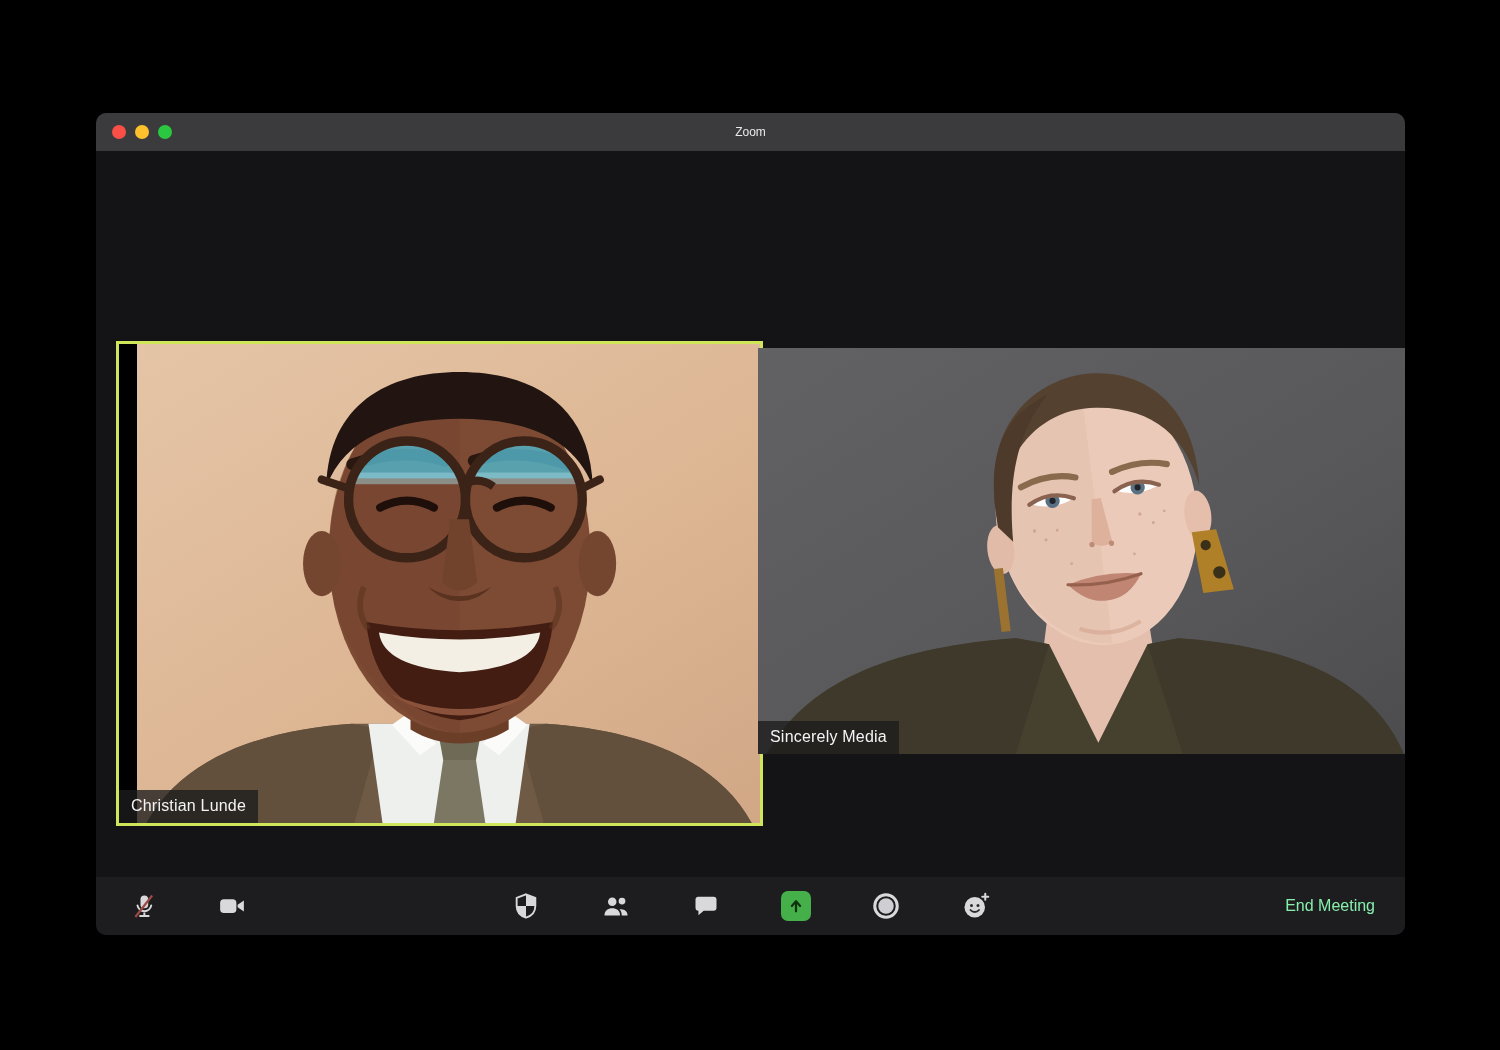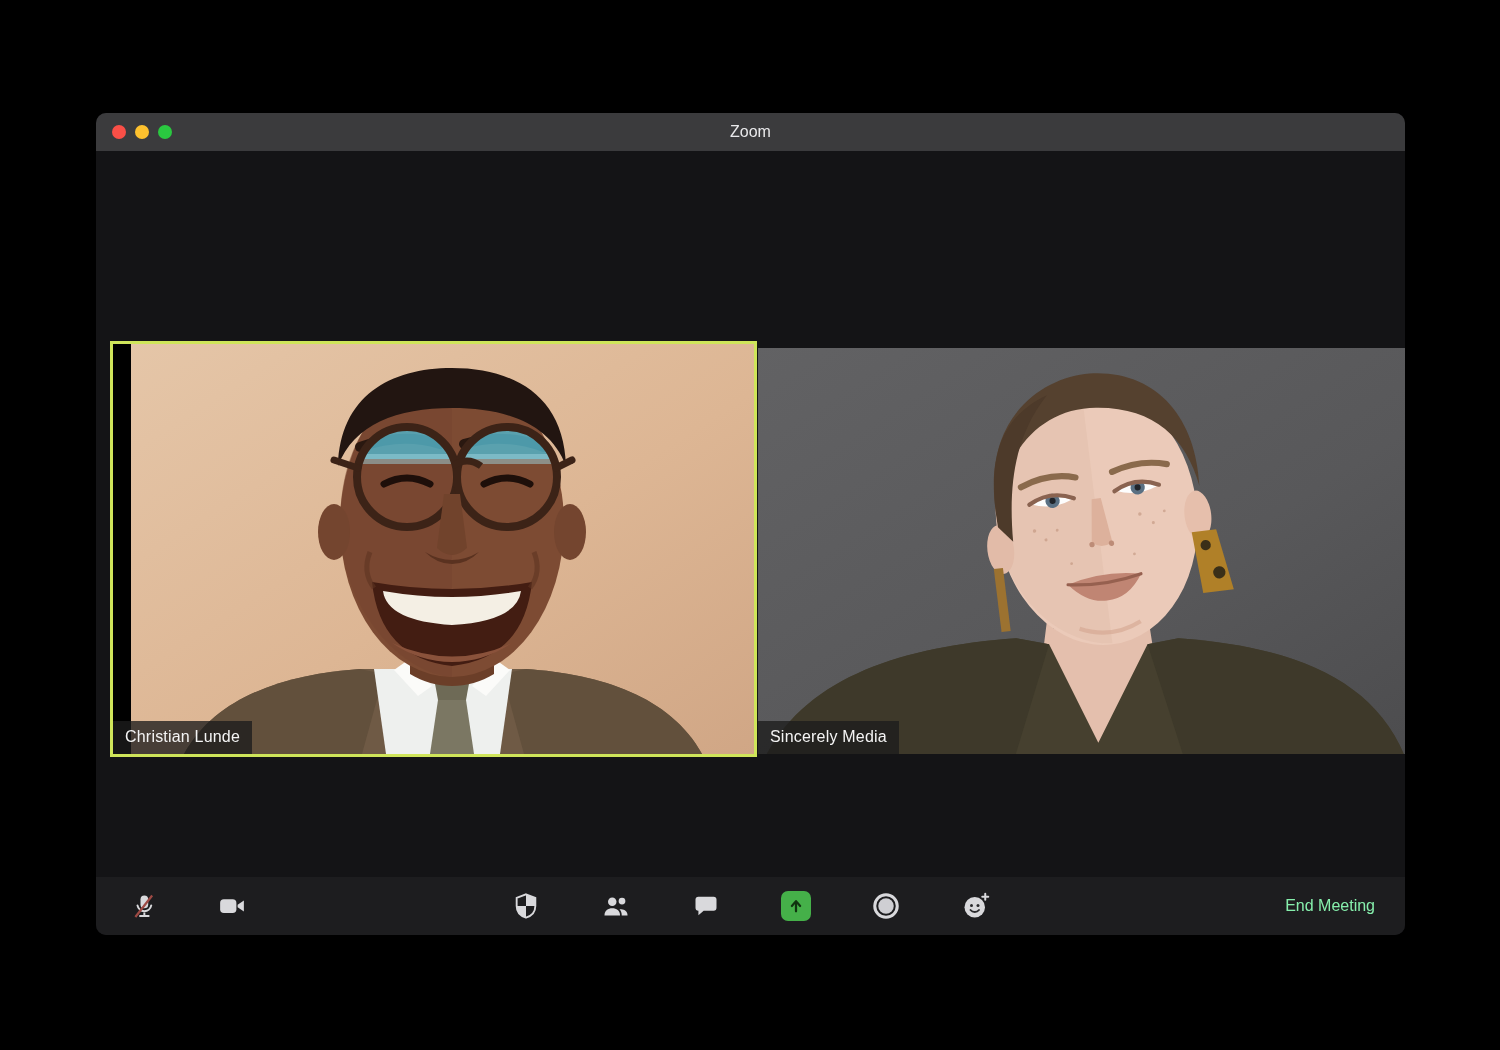--- a/index.html
+++ b/index.html
@@ -16,32 +16,32 @@
     position: absolute; top: 0; left: 0; right: 0; height: 38px;
     background: #3b3b3d; display: flex; align-items: center;
   }
   .traffic-lights { position: absolute; left: 16px; top: 0; height: 38px;
     display: flex; align-items: center; gap: 9px; }
   .tl { width: 14px; height: 14px; border-radius: 50%; }
   .tl.red    { background: #f94f47; }
   .tl.yellow { background: #fdc12e; }
   .tl.green  { background: #2ac840; }
   .titlebar-title {
-    width: 100%; text-align: center; color: #e9e9eb; font-size: 16px;
+    width: 100%; text-align: center; color: #e9e9eb; font-size: 12px;
   }
 
   
   .content { position: absolute; top: 38px; left: 0; right: 0; bottom: 58px;
     background: #141416; }
 
   .tile { position: absolute; overflow: hidden; background: #000; }
   .tile svg { display: block; width: 100%; height: 100%; }
 
   .tile-left {
-    left: 14px; top: 190px; width: 647px; height: 416px;
+    left: 20px; top: 190px; width: 647px; height: 485px;
     border: 3px solid #cfe55a;
     padding-left: 18px;
   }
   .tile-right {
     left: 662px; top: 197px; width: 654px; height: 406px;
   }
 
   .name-label {
     position: absolute; left: 0; bottom: 0;
     background: rgba(28,28,28,0.78); color: #f4f4f4;

